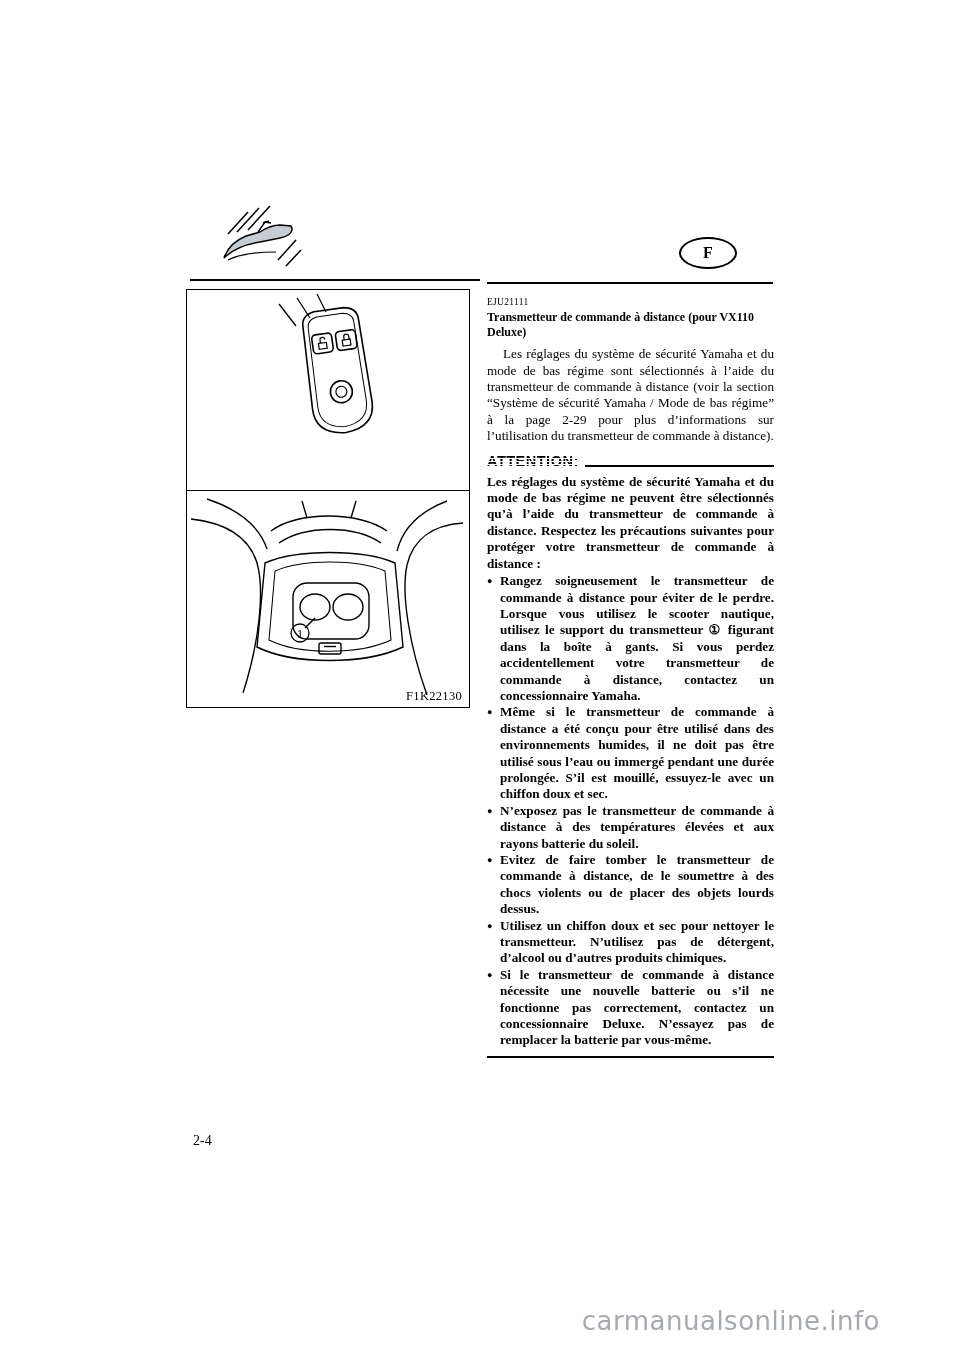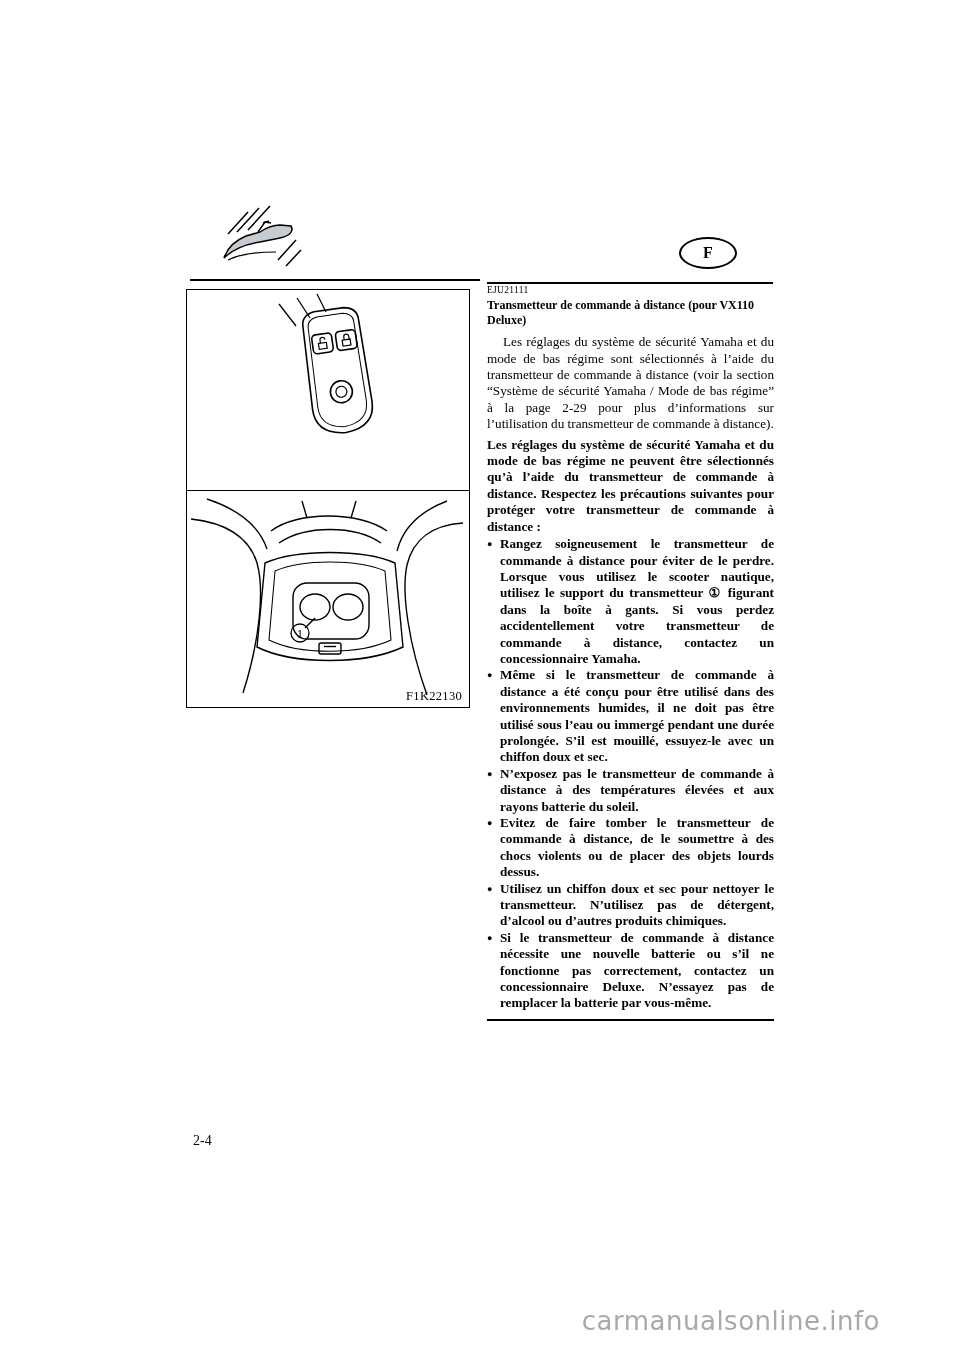--- a/index.html
+++ b/index.html
@@ -26,21 +26,21 @@
     background:#fff; box-sizing:border-box;
   }
   .figure-1 { top:289px; height:230px;padding-left:12px; }
   .figure-2 { top:490px; height:218px; }
   .figure-caption {
     position:absolute; right:7px; bottom:3px;
     font-size:12.5px; letter-spacing:0.3px;
   }
 
   
-  .content { position:absolute; left:487px; top:285px; width:287px; }
+  .content { position:absolute; left:487px; top:297px; width:287px; }
   .eju-code { font-size:9.5px; letter-spacing:0.3px; line-height:11px; }
   .article-title {
     margin:2px 0 6px 0; font-size:12px; font-weight:bold; line-height:1.26;
   }
   .intro {
     margin:0; font-size:13.2px; line-height:16.4px;
     text-align:justify; text-indent:16px; hyphens:auto;
   }
   .caution-header {
     margin-top:6px; display:flex; align-items:flex-end; height:19px;
@@ -150,20 +150,24 @@
       <text x="113" y="146.5" text-anchor="middle" font-size="12" font-family="Liberation Serif, serif">1</text>
     </svg>
     <span class="figure-caption">F1K22130</span>
   </div>
 
   <div class="content">
     <div class="eju-code">EJU21111</div>
     <h1 class="article-title">Transmetteur de commande à distance (pour VX110 Deluxe)</h1>
     <p class="intro">Les réglages du système de sécurité Yamaha et du mode de bas régime sont sélectionnés à l’aide du transmetteur de commande à distance (voir la section “Système de sécurité Yamaha / Mode de bas régime” à la page 2-29 pour plus d’informations sur l’utilisation du transmetteur de commande à distance).</p>
 
+    <div class="caution-header">
+      <span class="caution-label">ATTENTION:</span>
+      <span class="caution-line"></span>
+    </div>
 
     <div class="caution-body">
       <p class="caution-intro">Les réglages du système de sécurité Yamaha et du mode de bas régime ne peuvent être sélectionnés qu’à l’aide du transmetteur de commande à distance. Respectez les précautions suivantes pour protéger votre transmetteur de commande à distance :</p>
       <ul class="bullet-list">
         <li>
           <span class="bullet-marker">●</span>
           <span>Rangez soigneusement le transmetteur de commande à distance pour éviter de le perdre. Lorsque vous utilisez le scooter nautique, utilisez le support du transmetteur ① figurant dans la boîte à gants. Si vous perdez accidentellement votre transmetteur de commande à distance, contactez un concessionnaire Yamaha.</span>
         </li>
         <li>
           <span class="bullet-marker">●</span>

